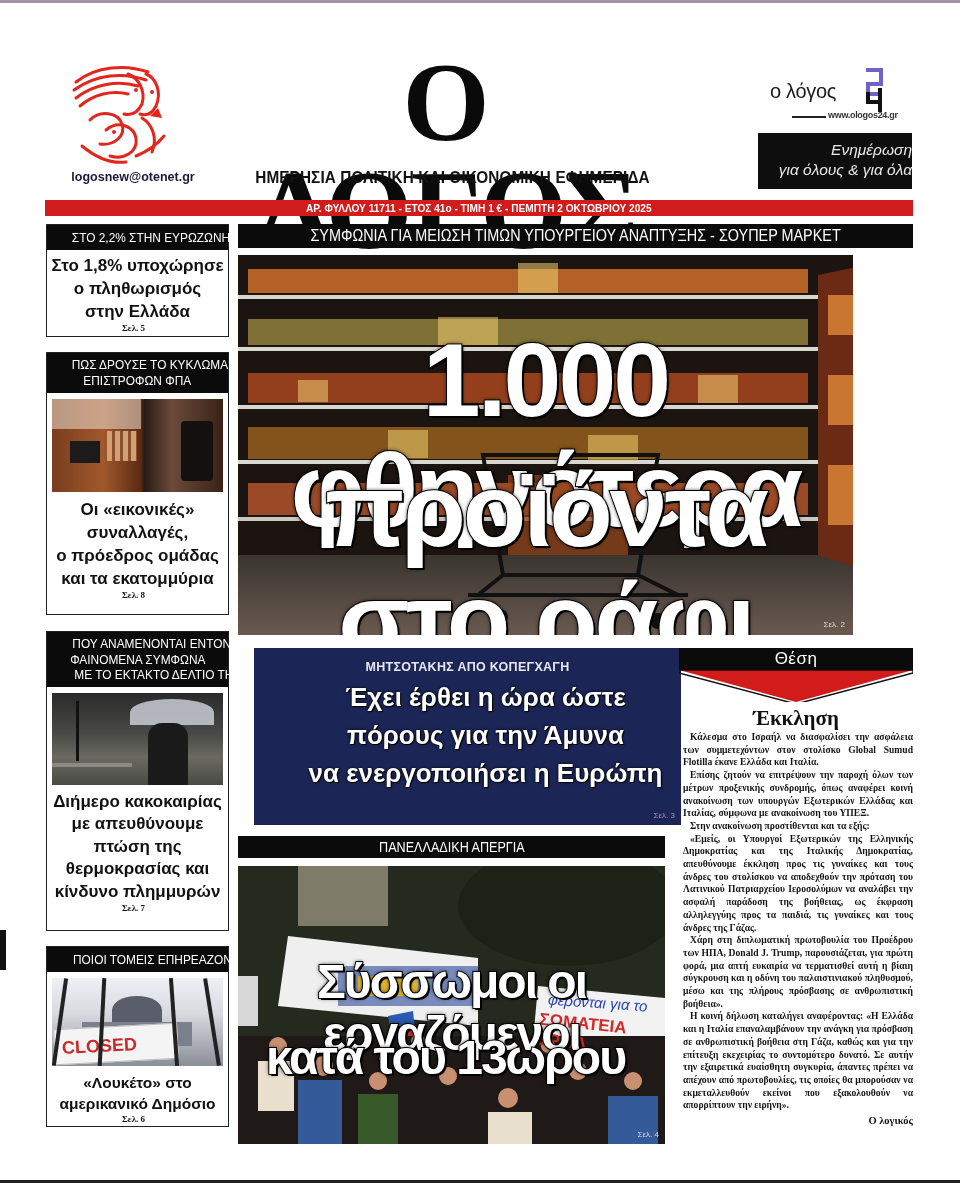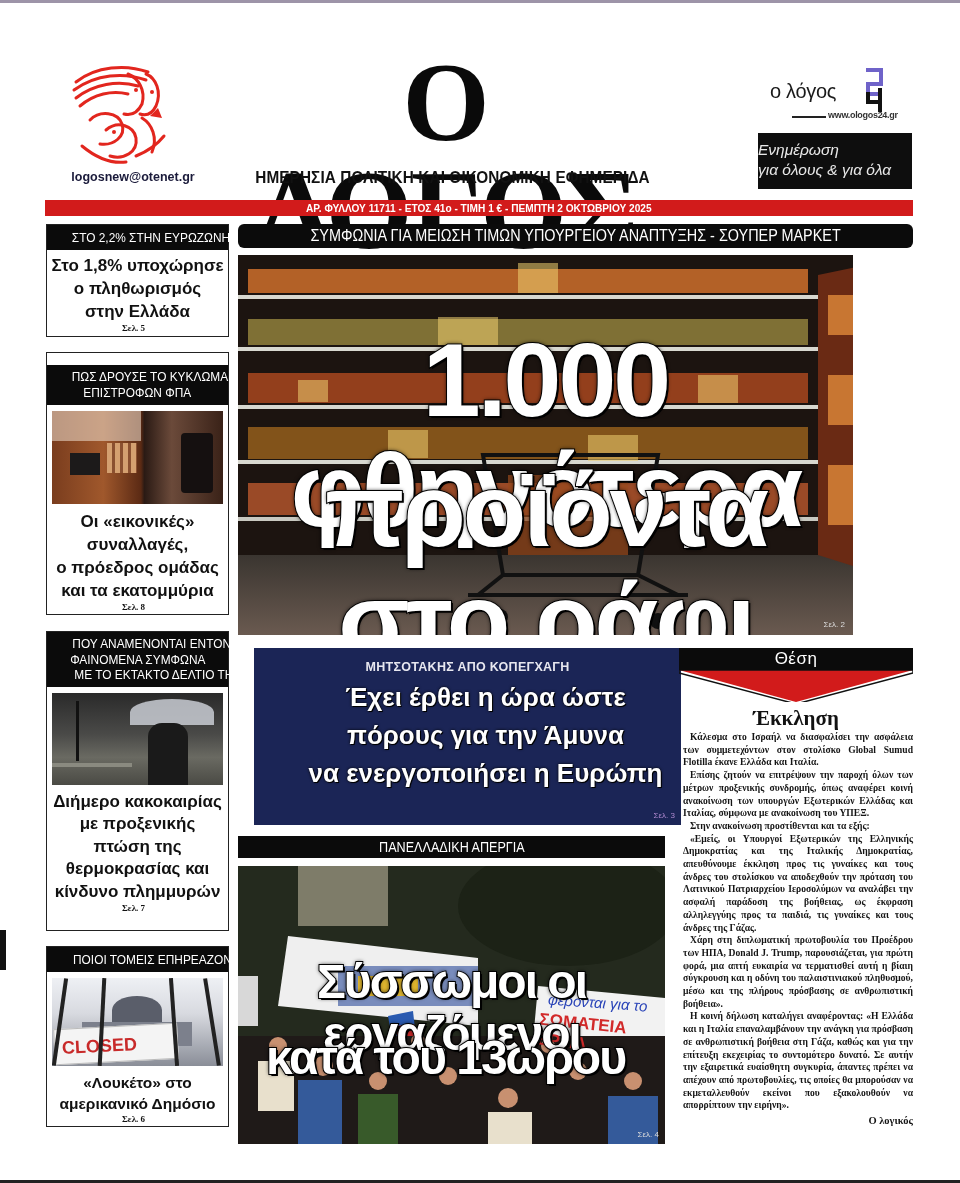--- a/index.html
+++ b/index.html
@@ -14,21 +14,21 @@
   .logo { position: absolute; left: 66px; top: 60px; width: 112px; height: 112px; }
   .email { position: absolute; left: 58px; top: 170px; width: 150px; text-align: center; font-weight: bold; font-size: 12.5px; color: #1a1a3a; }
   .title { position: absolute; left: 230px; top: 48px; width: 430px; text-align: center; font-family: "Liberation Serif", serif; font-weight: bold; font-size: 112px; line-height: 108px; letter-spacing: -2px; color: #0a0a0a; transform: scaleX(1.0); }
   .subtitle { position: absolute; left: 240px; top: 168px; width: 425px; text-align: center; font-weight: bold; font-size: 16.5px; letter-spacing: 0.1px; color: #111; transform: scaleX(.93); transform-origin: center; }
 
   .brand24 { position: absolute; left: 760px; top: 60px; width: 150px; height: 68px; }
   .brand24 .name { position: absolute; left: 10px; top: 20px; font-size: 20px; color: #1a1a1a; letter-spacing: -0.3px; }
   .brand24 .num { position: absolute; left: 103px; top: 4px; width: 22px; height: 48px; }
   .brand24 .line { position: absolute; left: 32px; top: 56px; width: 34px; height: 1.5px; background: #222; }
   .brand24 .url { position: absolute; left: 68px; top: 50px; font-size: 9px; font-weight: bold; color: #333; letter-spacing: -0.3px; }
-  .slogan { position: absolute; left: 758px; top: 133px; width: 154px; height: 56px; background: #0e0e0e; color: #e9e9e9; text-align: left; font-style: italic; font-size: 15.5px; line-height: 20px; padding-top: 7px; }
+  .slogan { position: absolute; left: 758px; top: 133px; width: 154px; height: 56px; background: #0e0e0e; color: #e9e9e9; text-align: right; font-style: italic; font-size: 15.5px; line-height: 20px; padding-top: 7px; }
 
   .issue-bar { position: absolute; left: 45px; top: 200px; width: 868px; height: 16px; background: #d21b1b; color: #fff; text-align: center; font-weight: bold; font-size: 11px; line-height: 16px; }
   .issue-bar span { display: inline-block; transform: scaleX(.92); }
 
   
   .side-box { position: absolute; left: 46px; width: 183px; border: 1.5px solid #222; background: #fff; }
   .side-head { background: #0b0b0b; color: #fff; text-align: center; font-size: 13.5px; line-height: 17px; padding: 4px 14px; }
   .side-head span { display: inline-block; transform: scaleX(.88); white-space: nowrap; }
   .side-title { text-align: center; font-weight: bold; font-size: 17px; line-height: 23px; padding: 0 4px; }
   .side-page { text-align: center; font-size: 9px; font-weight: bold; padding-right: 8px; font-family: "Liberation Serif", serif; }
@@ -107,21 +107,21 @@
   <div class="side-head"><span>ΣΤΟ 2,2% ΣΤΗΝ ΕΥΡΩΖΩΝΗ</span></div>
   <div class="side-title" style="padding-top:4px;">
     <div>Στο 1,8% υποχώρησε</div>
     <div>ο πληθωρισμός</div>
     <div>στην Ελλάδα</div>
   </div>
   <div class="side-page">Σελ. 5</div>
 </div>
 
 <div class="side-box" style="top:352px;height:263px;">
-  <div class="side-head" style="line-height:16px;margin-top:12px;">
+  <div class="side-head" style="line-height:16px;">
     <div><span>ΠΩΣ ΔΡΟΥΣΕ ΤΟ ΚΥΚΛΩΜΑ</span></div>
     <div><span>ΕΠΙΣΤΡΟΦΩΝ ΦΠΑ</span></div>
   </div>
   <div class="side-photo" style="background:linear-gradient(90deg,#7a3d1e 0%,#a0582c 30%,#5b2a14 52%,#2a1a14 54%,#6b4a3a 70%,#3a2218 100%);">
     <div style="position:absolute;left:0;top:0;width:52%;height:30px;background:#e7d6c4;opacity:.6;"></div>
     <div style="position:absolute;left:18px;top:42px;width:30px;height:22px;background:#1c1a1a;"></div>
     <div style="position:absolute;left:55px;top:32px;width:30px;height:30px;background:repeating-linear-gradient(90deg,#d4a070 0 5px,#8a5030 5px 8px);"></div>
     <div style="position:absolute;right:10px;top:22px;width:32px;height:60px;background:#151010;border-radius:4px;"></div>
   </div>
   <div class="side-title">
@@ -140,21 +140,21 @@
     <div><span>ΜΕ ΤΟ ΕΚΤΑΚΤΟ ΔΕΛΤΙΟ ΤΗΣ ΕΜΥ</span></div>
   </div>
   <div class="side-photo" style="height:92px;background:linear-gradient(180deg,#2a2a2a 0%,#4a4a48 45%,#6a6a62 70%,#4a4a44 100%);">
     <div style="position:absolute;left:78px;top:6px;width:84px;height:26px;border-radius:50% 50% 0 0;background:#c9ccd4;opacity:.85;"></div>
     <div style="position:absolute;left:96px;top:30px;width:40px;height:62px;background:#1a1a1a;border-radius:14px 14px 0 0;"></div>
     <div style="position:absolute;left:24px;top:8px;width:3px;height:60px;background:#111;"></div>
     <div style="position:absolute;left:0;top:70px;width:80px;height:4px;background:#8a8a80;"></div>
   </div>
   <div class="side-title" style="line-height:22.5px;">
     <div>Διήμερο κακοκαιρίας</div>
-    <div>με προξενικής</div>
+    <div>με απευθύνουμε</div>
     <div>πτώση της</div>
     <div>θερμοκρασίας και</div>
     <div>κίνδυνο πλημμυρών</div>
   </div>
   <div class="side-page">Σελ. 7</div>
 </div>
 
 <div class="side-box" style="top:946px;height:181px;">
   <div class="side-head"><span>ΠΟΙΟΙ ΤΟΜΕΙΣ ΕΠΗΡΕΑΖΟΝΤΑΙ</span></div>
   <div class="side-photo" style="height:88px;background:linear-gradient(180deg,#eef0f4 0%,#d8dae0 40%,#8a8e98 100%);">
@@ -167,21 +167,21 @@
     <div style="position:absolute;left:120px;top:0;width:4px;height:88px;background:#222;transform:rotate(-4deg);"></div>
     <div style="position:absolute;left:158px;top:0;width:4px;height:88px;background:#222;transform:rotate(-9deg);"></div>
   </div>
   <div class="side-title" style="font-size:15.5px;line-height:21px;">
     <div>«Λουκέτο» στο</div>
     <div>αμερικανικό Δημόσιο</div>
   </div>
   <div class="side-page">Σελ. 6</div>
 </div>
 
-<div class="kicker-bar" style="left:238px;top:224px;width:675px;height:24px;font-size:16px;line-height:24px;border-radius:6px;"><span>ΣΥΜΦΩΝΙΑ ΓΙΑ ΜΕΙΩΣΗ ΤΙΜΩΝ ΥΠΟΥΡΓΕΙΟΥ ΑΝΑΠΤΥΞΗΣ - ΣΟΥΠΕΡ ΜΑΡΚΕΤ</span></div>
+<div class="kicker-bar" style="left:238px;top:224px;width:675px;height:24px;font-size:16px;line-height:24px;"><span>ΣΥΜΦΩΝΙΑ ΓΙΑ ΜΕΙΩΣΗ ΤΙΜΩΝ ΥΠΟΥΡΓΕΙΟΥ ΑΝΑΠΤΥΞΗΣ - ΣΟΥΠΕΡ ΜΑΡΚΕΤ</span></div>
 
 <div class="hero">
   <svg width="675" height="380" style="position:absolute;left:0;top:0;">
     <defs>
       <linearGradient id="floor" x1="0" y1="0" x2="0" y2="1">
         <stop offset="0" stop-color="#3a3530"></stop>
           <stop offset="1" stop-color="#6a5a50"></stop>
       </linearGradient>
     </defs>
     <rect x="0" y="0" width="675" height="380" fill="#1c1410"></rect>

